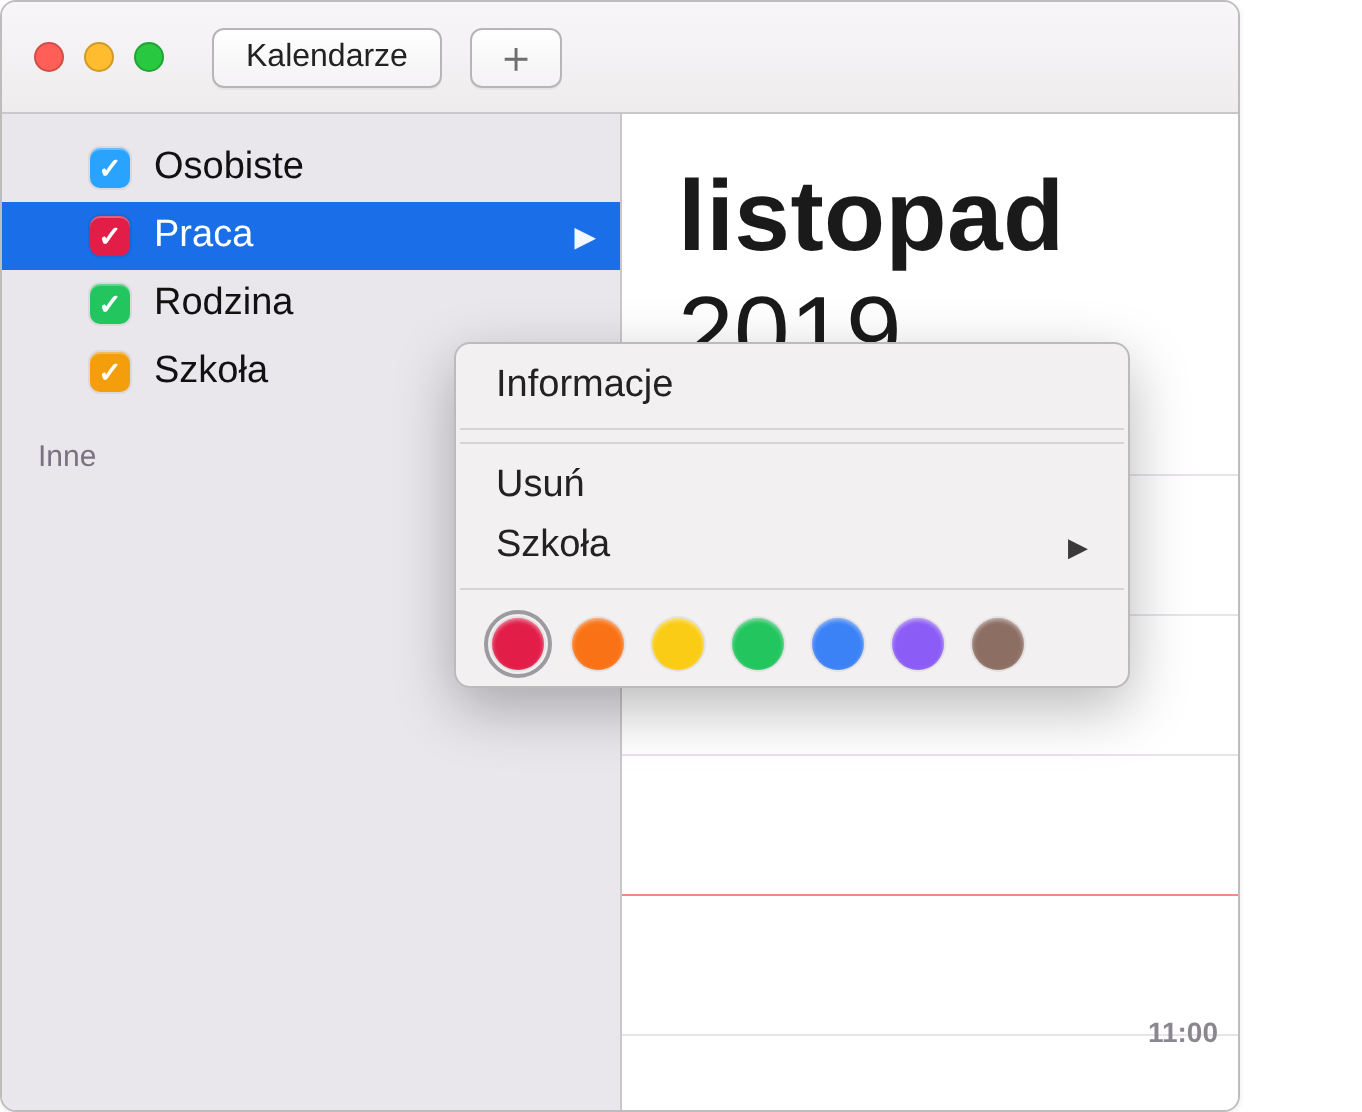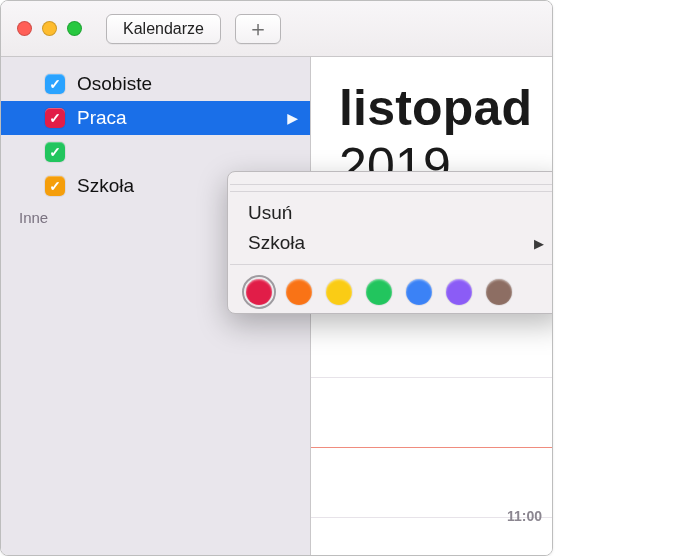--- a/index.html
+++ b/index.html
@@ -1,18 +1,18 @@
 <!DOCTYPE html>
 <html><head>
 <meta charset="utf-8">
 <style>
   * { box-sizing: border-box; margin: 0; padding: 0; font-family: -apple-system, "Helvetica Neue", Arial, sans-serif; }
   body { background: #fff; }
   .window {
-    width: 553px; height: 556px;
+    width: 620px; height: 556px;
     border: 1px solid #bdbdbd; border-radius: 8px;
     overflow: hidden; position: relative;
     background: #fff;
     box-shadow: 0 1px 3px rgba(0,0,0,0.08);
   }
   .titlebar {
     height: 56px;
     background: linear-gradient(#f8f6f8, #efecee);
     border-bottom: 1px solid #c9c7c9;
     display: flex; align-items: center;
@@ -154,28 +154,29 @@
       </div>
 
       <div class="cal-item selected">
         <span class="checkbox" style="background:#e11d48">✓</span>
         <span>Praca</span>
         <span class="chev">▶</span>
       </div>
 
       <div class="cal-item">
         <span class="checkbox" style="background:#22c55e">✓</span>
+        <span>Rodzina</span>
       </div>
 
       <div class="cal-item">
         <span class="checkbox" style="background:#f59e0b">✓</span>
         <span>Szkoła</span>
       </div>
 
-      <div class="group-label" style="margin-top:0">Inne</div>
+      <div class="group-label" style="margin-top:11px">Inne</div>
     </div>
 
     <div class="main">
       <div class="month-title">
         <span class="bold">listopad</span>
         <span>2019</span>
       </div>
       <div class="time-grid">
         <div class="grid-line"></div>
         <div class="grid-line"></div>
@@ -183,20 +184,23 @@
         <div class="grid-line red"></div>
         <div class="grid-line">
           <span class="time-label">11:00</span>
         </div>
       </div>
     </div>
 
   </div>
 
   <div class="menu">
+    <div class="menu-item">
+      <span>Informacje</span>
+    </div>
     <div class="menu-sep"></div>
     <div class="menu-sep"></div>
     <div class="menu-item">
       <span>Usuń</span>
     </div>
     <div class="menu-item">
       <span>Szkoła</span>
       <span class="submenu-arrow">▶</span>
     </div>
     <div class="menu-sep"></div>

